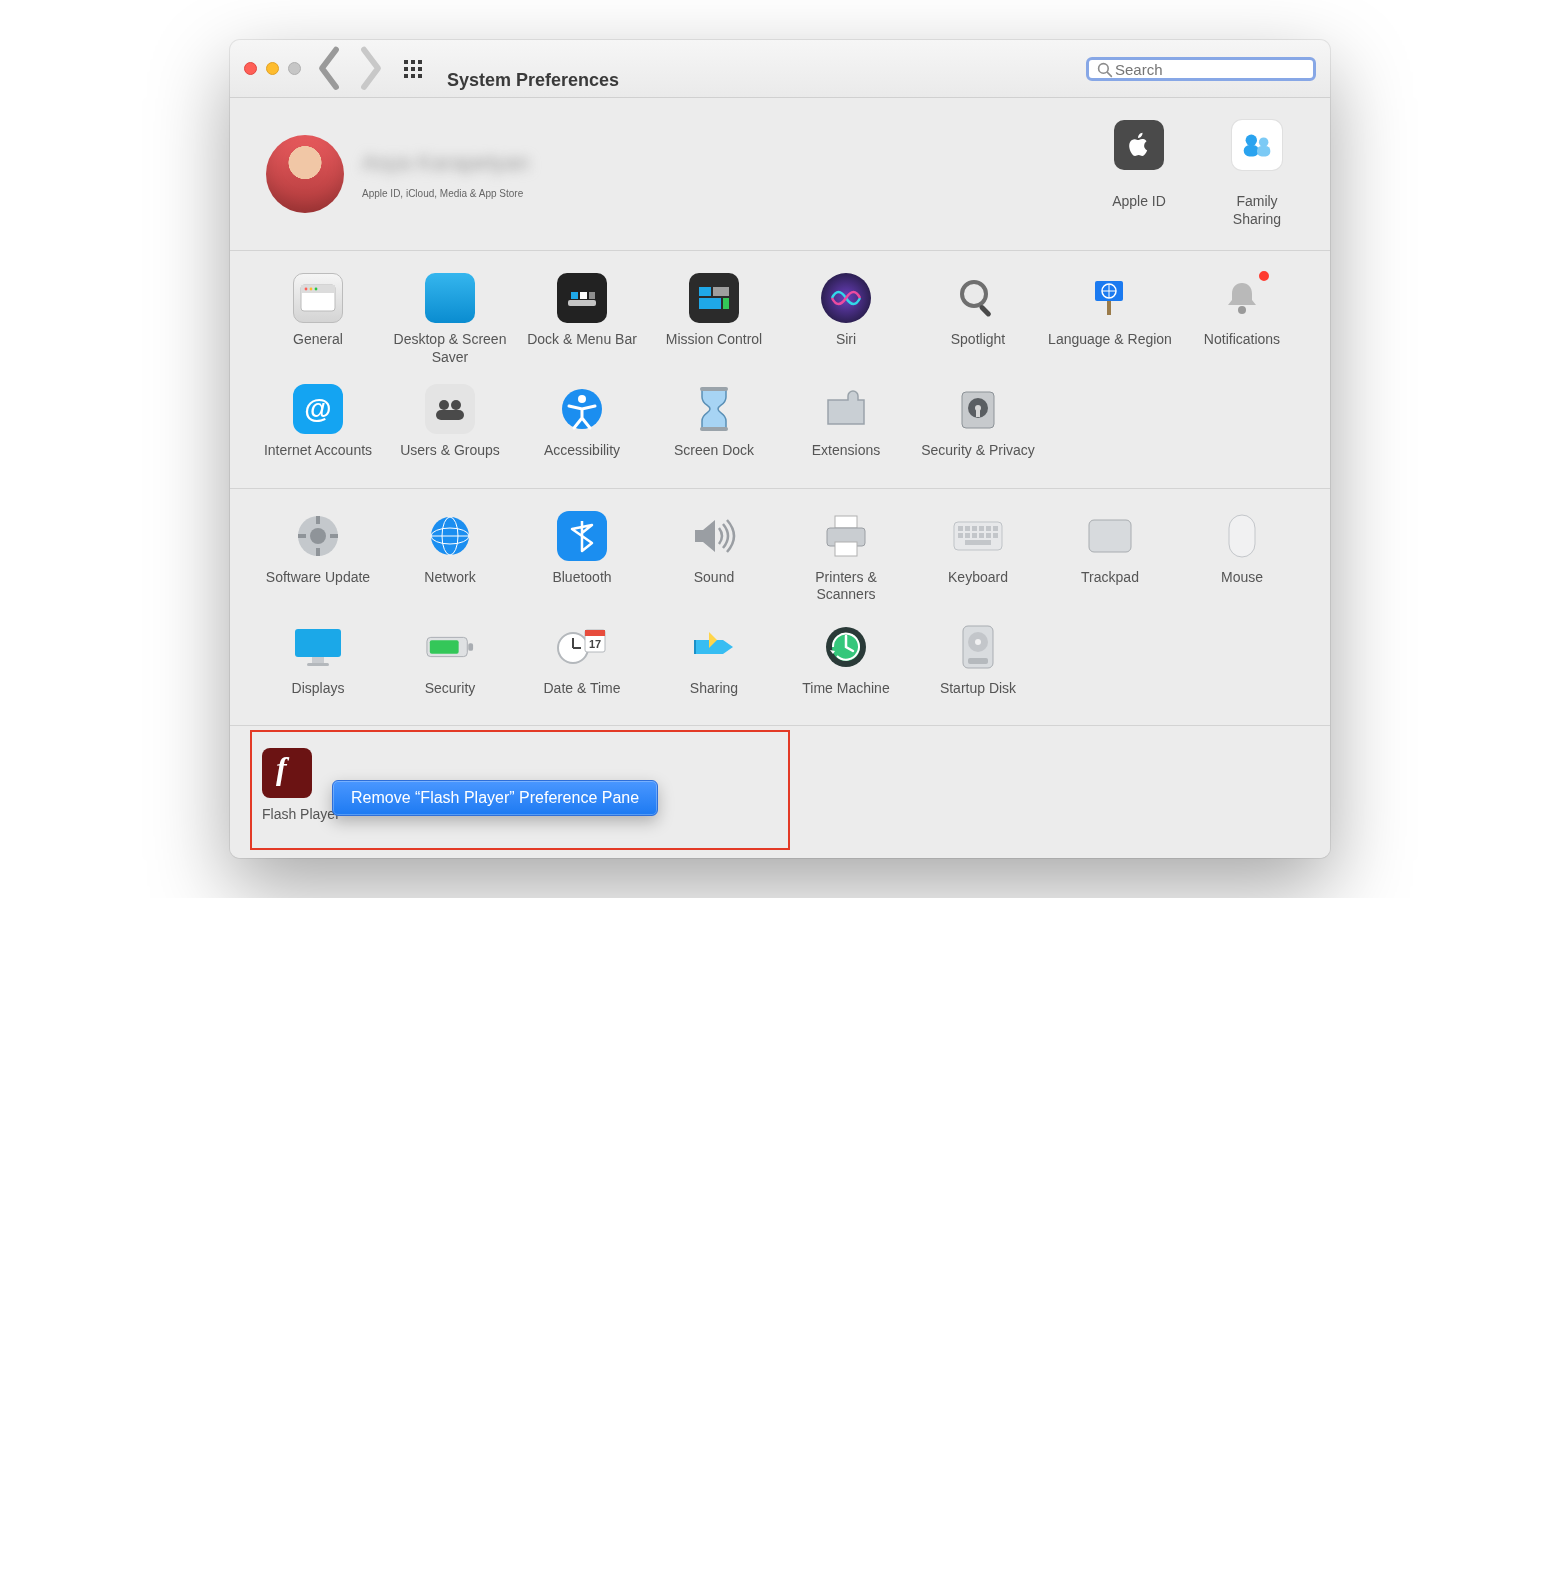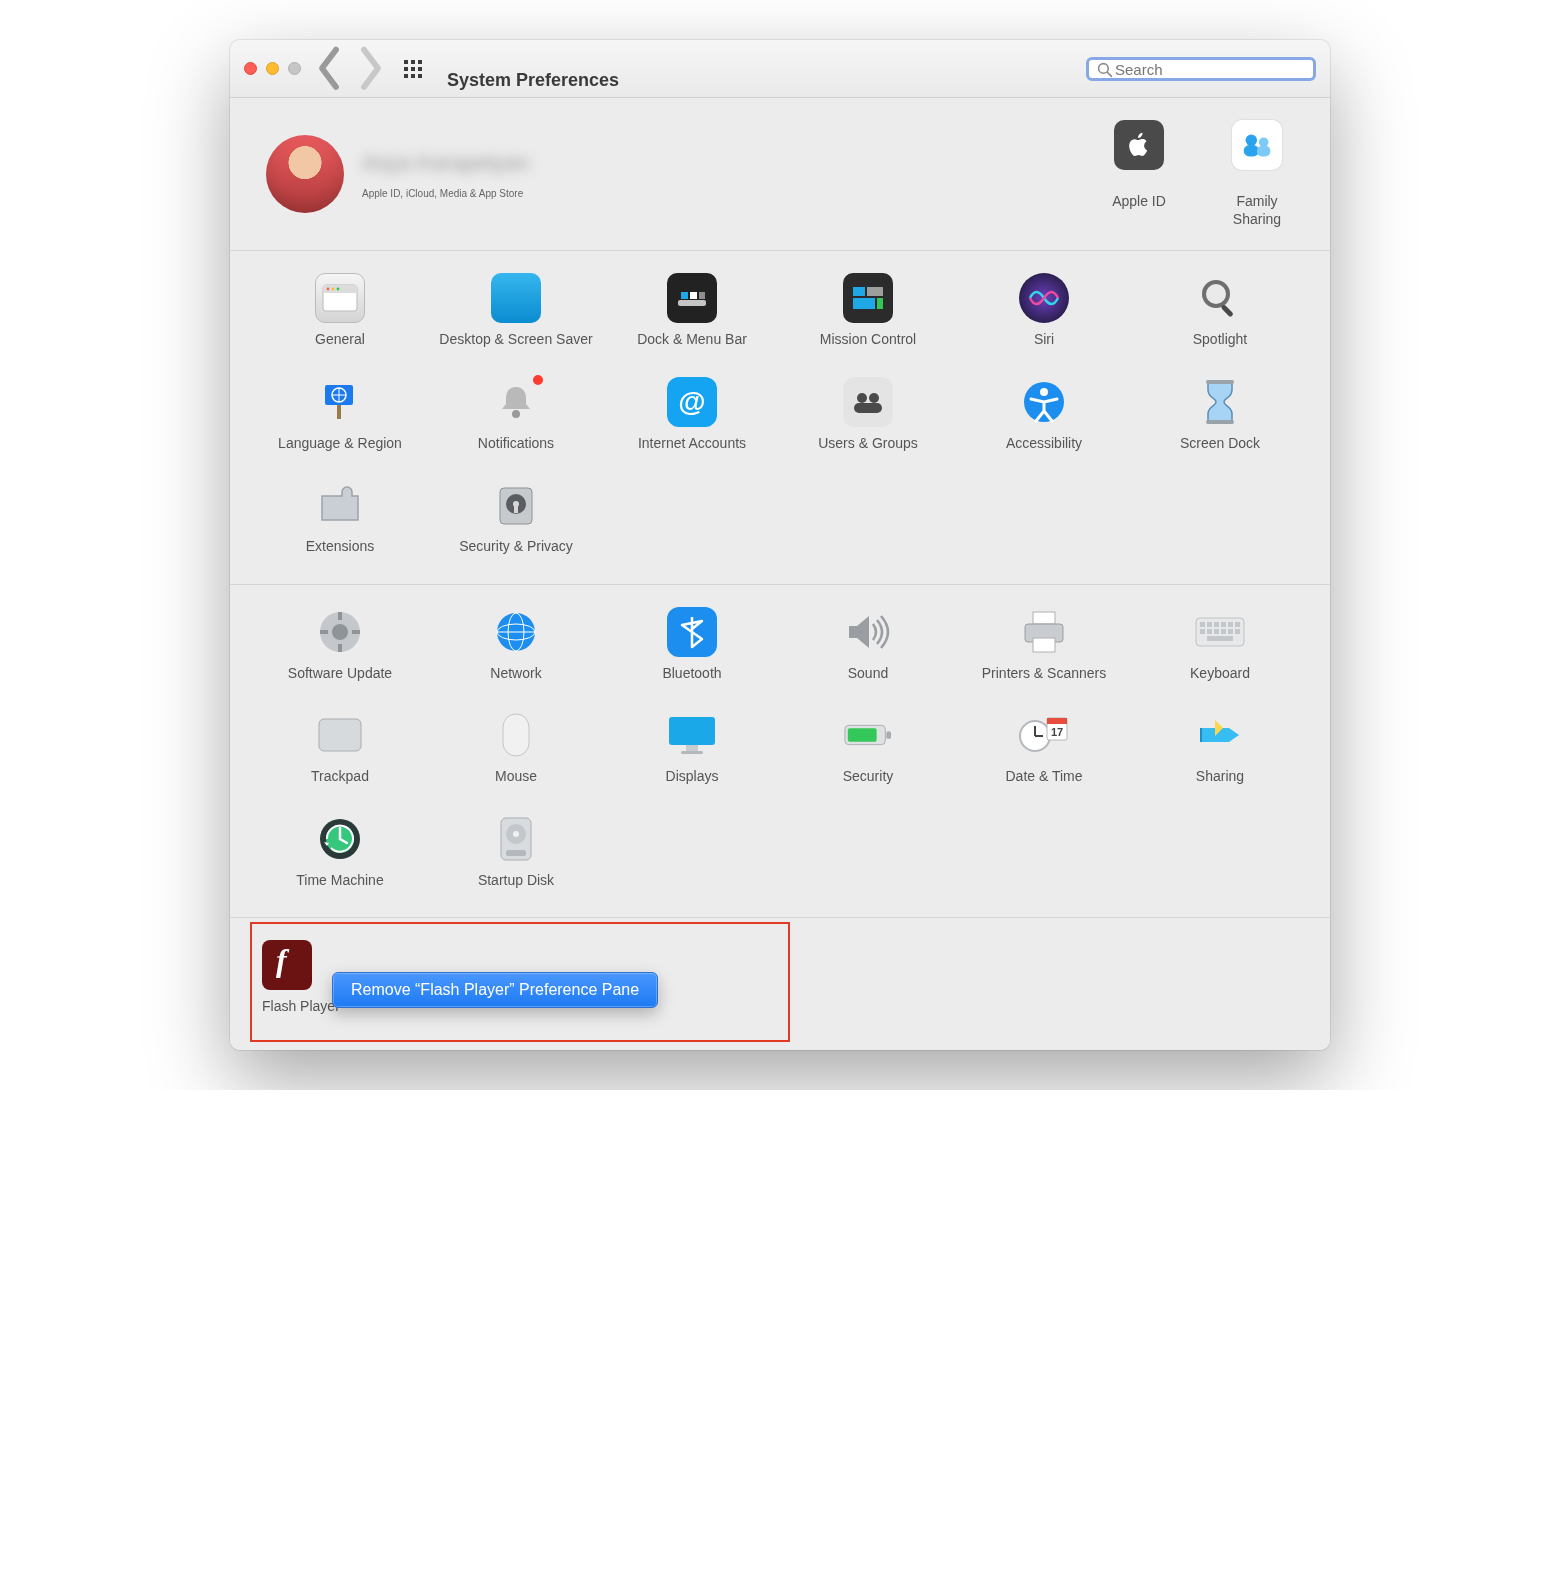--- a/index.html
+++ b/index.html
@@ -88,22 +88,22 @@
   .hicon { width:50px; height:50px; border-radius:10px; display:flex; align-items:center; justify-content:center; }
 
   
   .section {
     padding: 18px 26px 24px 26px;
     border-bottom:1px solid #d3d3d3;
     background:#ececec;
   }
   .grid {
     display:grid;
-    grid-template-columns: repeat(6, 1fr);
-    gap: 20px 8px;
+    grid-template-columns: repeat(8, 1fr);
+    gap: 10px 8px;
   }
   .cell {
     display:flex; flex-direction:column; align-items:center;
     gap:8px; padding:4px 0; cursor:pointer;
   }
   .cell .label { font-size:14px; color:#555; text-align:center; line-height:1.25; }
   .icon-box {
     width:50px; height:50px; border-radius:10px;
     display:flex; align-items:center; justify-content:center;
     font-size:28px;

